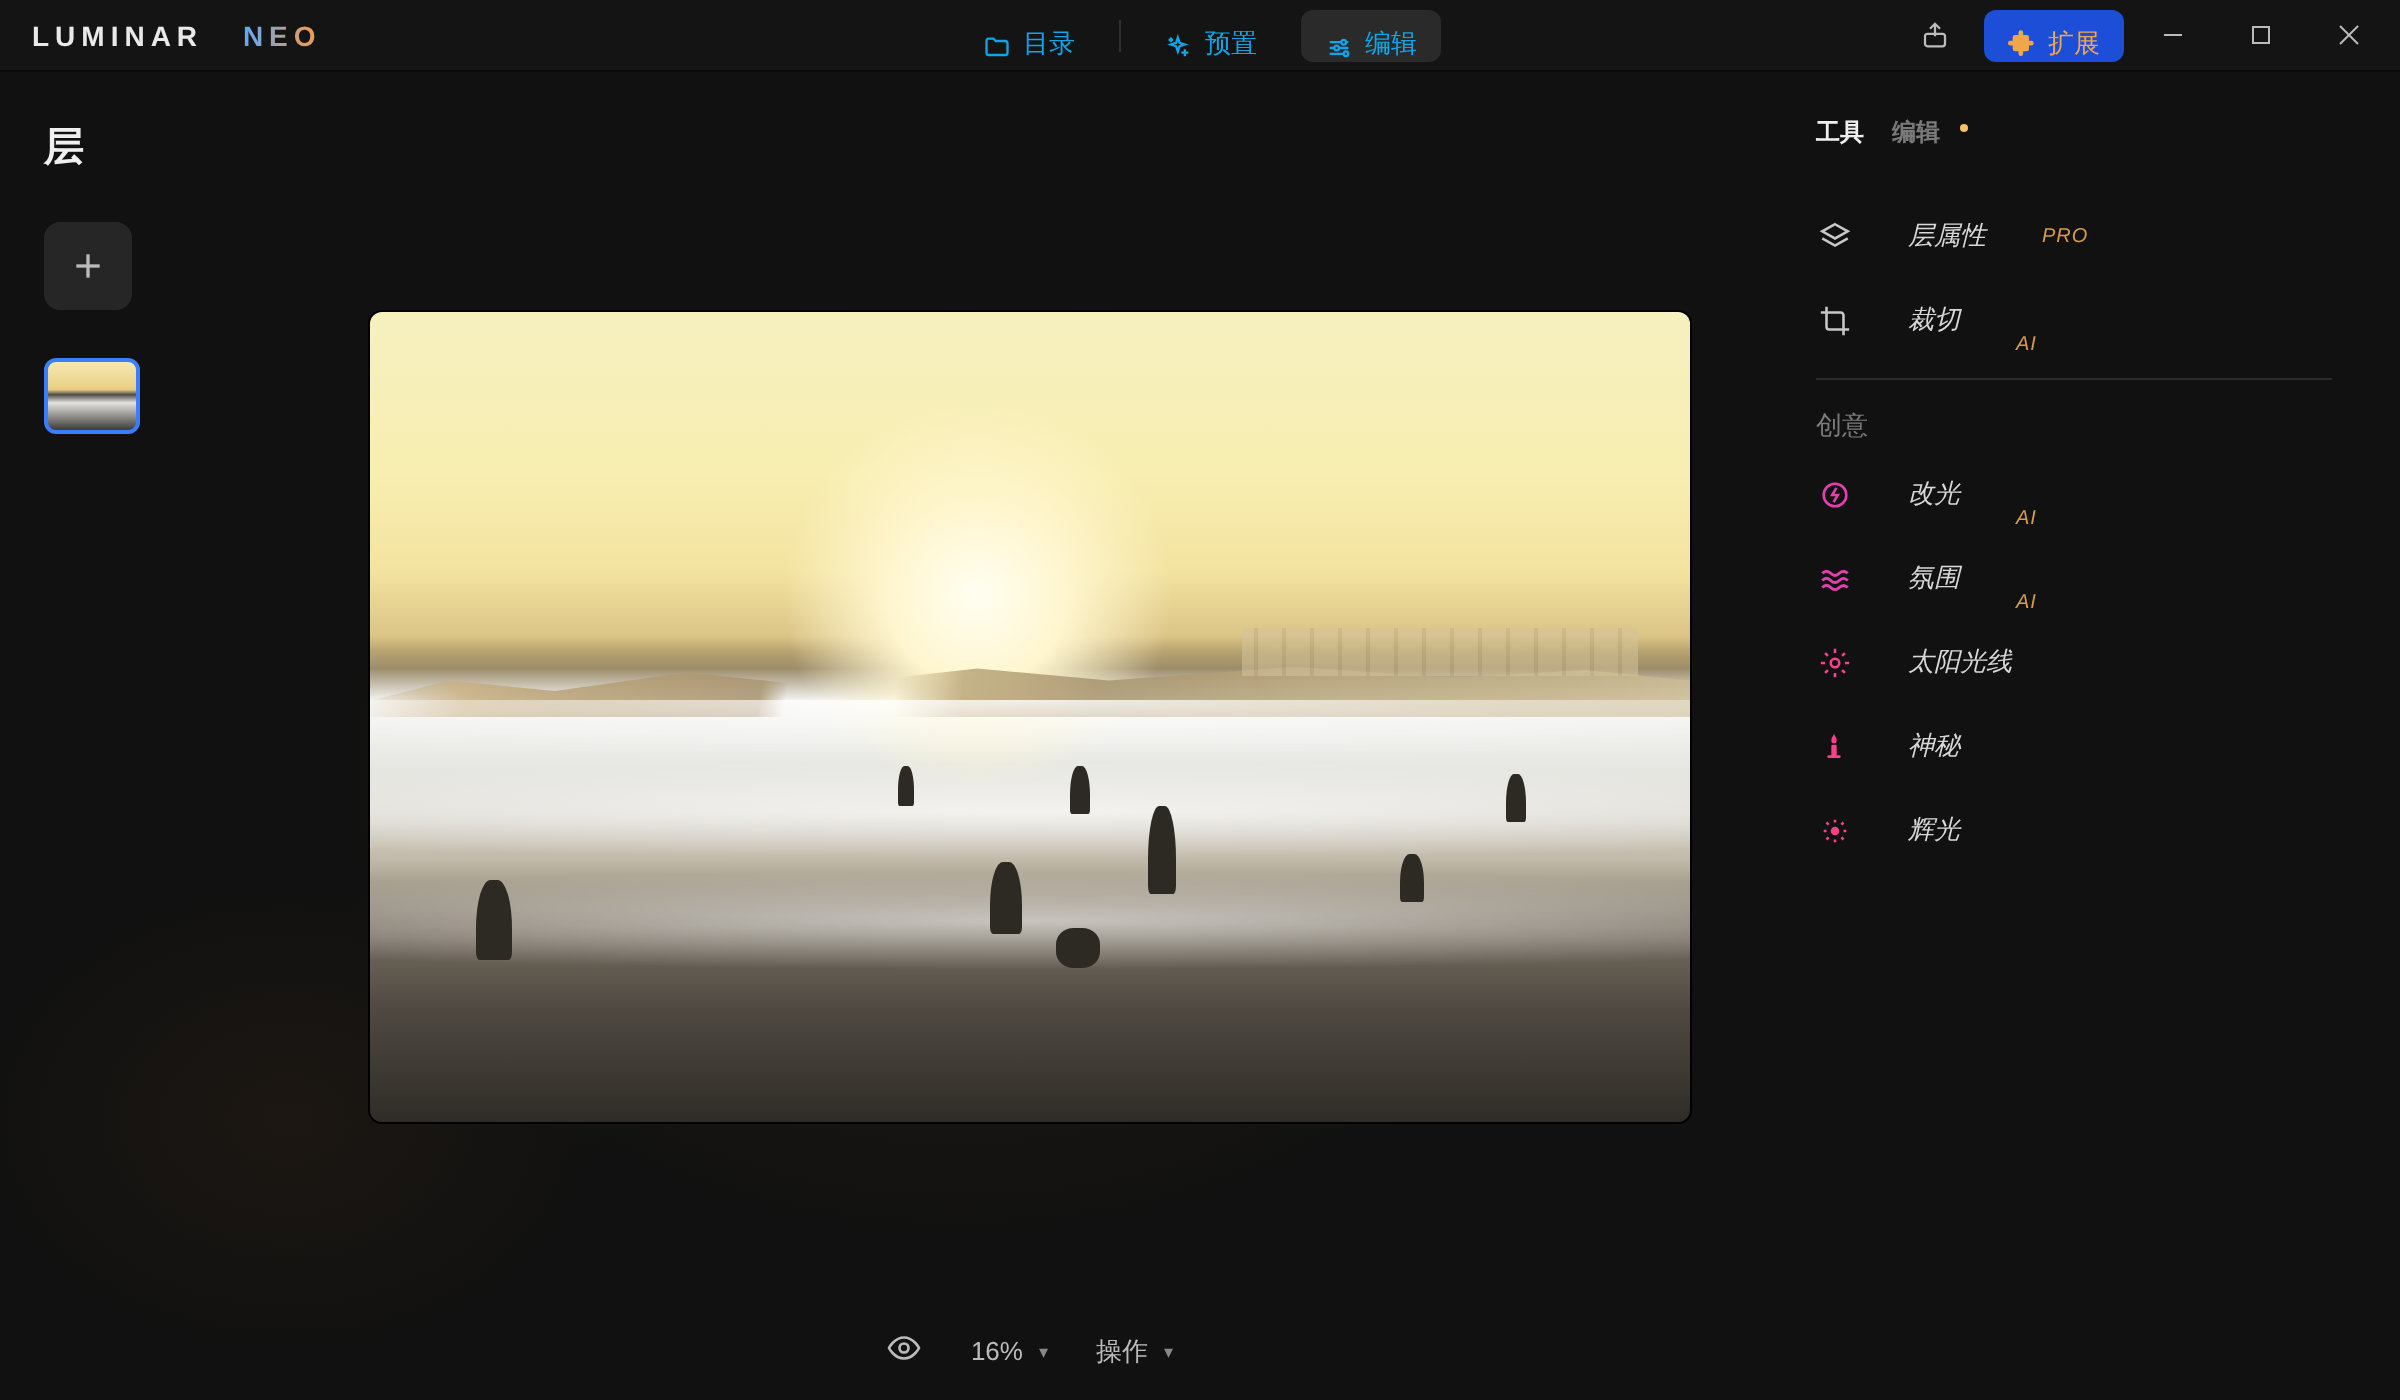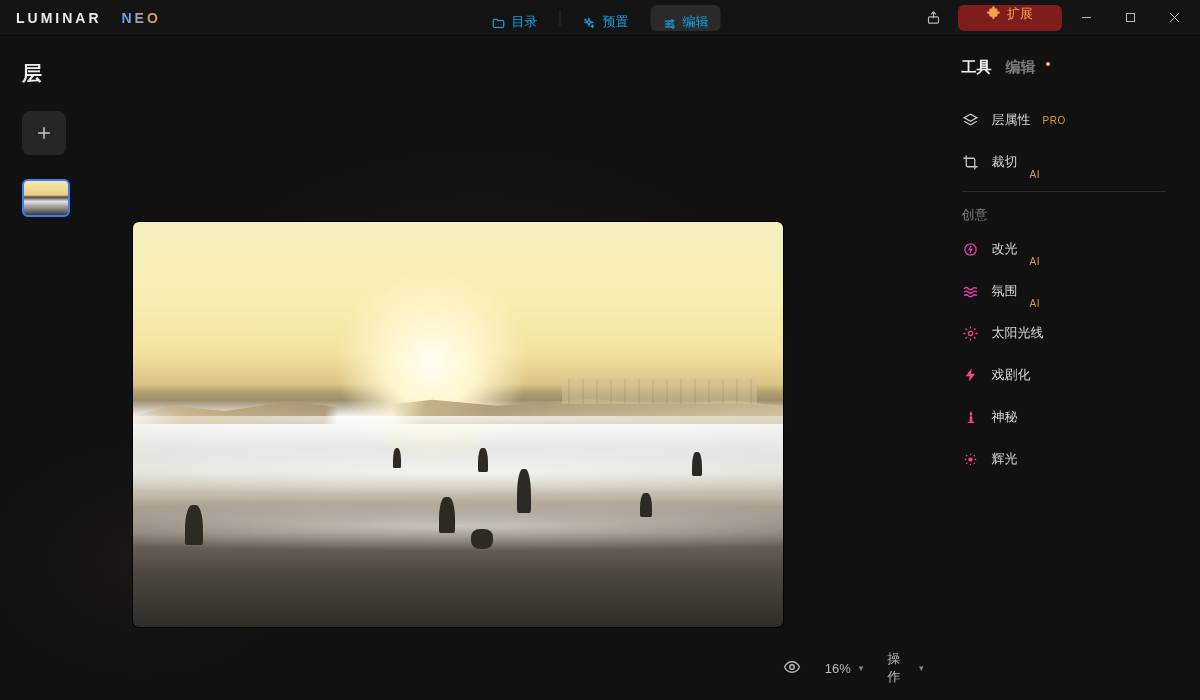--- a/index.html
+++ b/index.html
@@ -53,23 +53,23 @@
     border-radius: 6px;
     color: #0ea5e9;
     cursor: pointer;
     font-family: Liberation Serif, serif;
   }
   .tab.active { background: #2a2a2a; }
   .tab .ic { width: 14px; height: 14px; display:flex; align-items:center; justify-content:center; }
   .tab-sep { width:1px; height:16px; background:#2e2e2e; }
   .top-right { display:flex; align-items:center; gap:4px; }
   .ext-btn {
-    display:flex; align-items:flex-start; gap:6px;
-    height:26px; padding:0 29px;
-    background:#7f1d1d; border-radius:6px;
+    display:flex; align-items:flex-end; gap:6px;
+    height:26px; padding:0 12px;
+    background:#1d4ed8; border-radius:6px;
     color:#f0a64b; cursor:pointer;
     margin-left:8px;
   }
   .share-ic { width:26px; height:26px; display:flex; align-items:center; justify-content:center; color:#bbb; cursor:pointer;}
   .win-btn { width:40px; height:32px; display:flex; align-items:center; justify-content:center; color:#bbb; cursor:pointer; }
 
   
   .main {
     flex:1; display:flex; min-height:0; position:relative; z-index:1;
   }
@@ -85,21 +85,21 @@
     color:#bbb; font-size:22px; cursor:pointer;
   }
   .thumb {
     width:48px; height:38px; border-radius:6px; border:2px solid #3b7dff;
     overflow:hidden; cursor:pointer;
     background:
       linear-gradient(to bottom, #f5e8b0 0%, #e9cf84 40%, #cfb573 42%, #4e4d4a 48%, #e2e2df 60%, #3b3a37 100%);
   }
 
   .center-col {
-    flex:1; display:flex; flex-direction:row; align-items:center;
+    flex:1; display:flex; flex-direction:column; align-items:center;
     padding: 20px 10px 8px 10px;
   }
   .canvas {
     width:660px; height:405px; border-radius:6px;
     margin-top:100px;
     background:
       radial-gradient(circle at 46% 35%, #fffef1 0%, #fff6cf 10%, transparent 22%),
       linear-gradient(to bottom,
         #f6f0c0 0%, #f8eeb1 20%, #f3e3a0 32%,
         #dbc486 40%, #b6a16f 42%, #9c8d6b 44%,
@@ -147,28 +147,29 @@
   }
   .viewer-bar .item{display:flex; align-items:center; gap:6px; cursor:pointer;}
   .chev{font-size:9px; color:#888; margin-left:2px;}
 
   
   .right-col {
     width:320px; padding:22px 34px 0 28px;
     overflow:hidden;
   }
   .right-tabs{display:flex; align-items:center; gap:14px; margin-bottom:22px;}
-  .right-tabs .t{font-size:15px; font-weight:700; color:#efefef; cursor:pointer;}
+  .right-tabs .t{font-size:12px; font-weight:700; color:#efefef; cursor:pointer;}
   .right-tabs .t.inactive{color:#7a7a7a;}
   .dot{width:4px;height:4px;border-radius:50%;background:#f5c06a; align-self:flex-start; margin-top:4px; margin-left:-4px;}
   .tool-list{display:flex; flex-direction:column;}
   .tool-item{
-    display:flex; align-items:center; gap:12px;
+    display:flex; align-items:center; gap:28px;
     height:42px; cursor:pointer;
     color:#d7d7d7;
+    font-style:italic;
   }
   .tool-item .ticon{width:18px; height:18px; display:flex; align-items:center; justify-content:center;}
   .tool-item .badge{font-size:10px; letter-spacing:.5px;}
   .badge.pro{color:#d79b4a;}
   .badge.ai{color:#d79b4a;margin-top:24px;}
   .divider{height:1px; background:#2b2b2b; margin:8px 0 6px 0;}
   .group-label{color:#7c7c7c; font-size:13px; margin:8px 0 4px 0;}
   .c-mag{color:#e23fb0;}
   .c-blue{color:#2c6bff;}
   .c-pink{color:#ff3f90;}
@@ -358,28 +359,20 @@
       <div class="tool-item">
         <span class="ticon c-pink">
           <svg viewBox="0 0 24 24" width="17" height="17" fill="none" stroke="currentColor" stroke-width="1.8">
               <circle cx="12" cy="12" r="3"></circle>
               <path d="M12 2v3M12 19v3M2 12h3M19 12h3M5 5l2 2M17 17l2 2M19 5l-2 2M7 17l-2 2"></path>
             </svg>
         </span>
         <span>太阳光线</span>
       </div>
 
-      <div class="tool-item">
-        <span class="ticon c-pink">
-          <svg viewBox="0 0 24 24" width="16" height="16" fill="currentColor">
-              <path d="M13 2L4 14h6l-1 8 9-12h-6z"></path>
-            </svg>
-        </span>
-        <span>戏剧化</span>
-      </div>
 
 
 
 
       <div class="tool-item">
         <span class="ticon c-mist">
           <svg viewBox="0 0 24 24" width="16" height="16" fill="currentColor">
               <path d="M12 3c-1 2-2 3-2 5a2 2 0 1 0 4 0c0-2-1-3-2-5z"></path>
               <rect x="10" y="11" width="4" height="9" rx="1"></rect>
               <rect x="7" y="19" width="10" height="2" rx="1"></rect>

